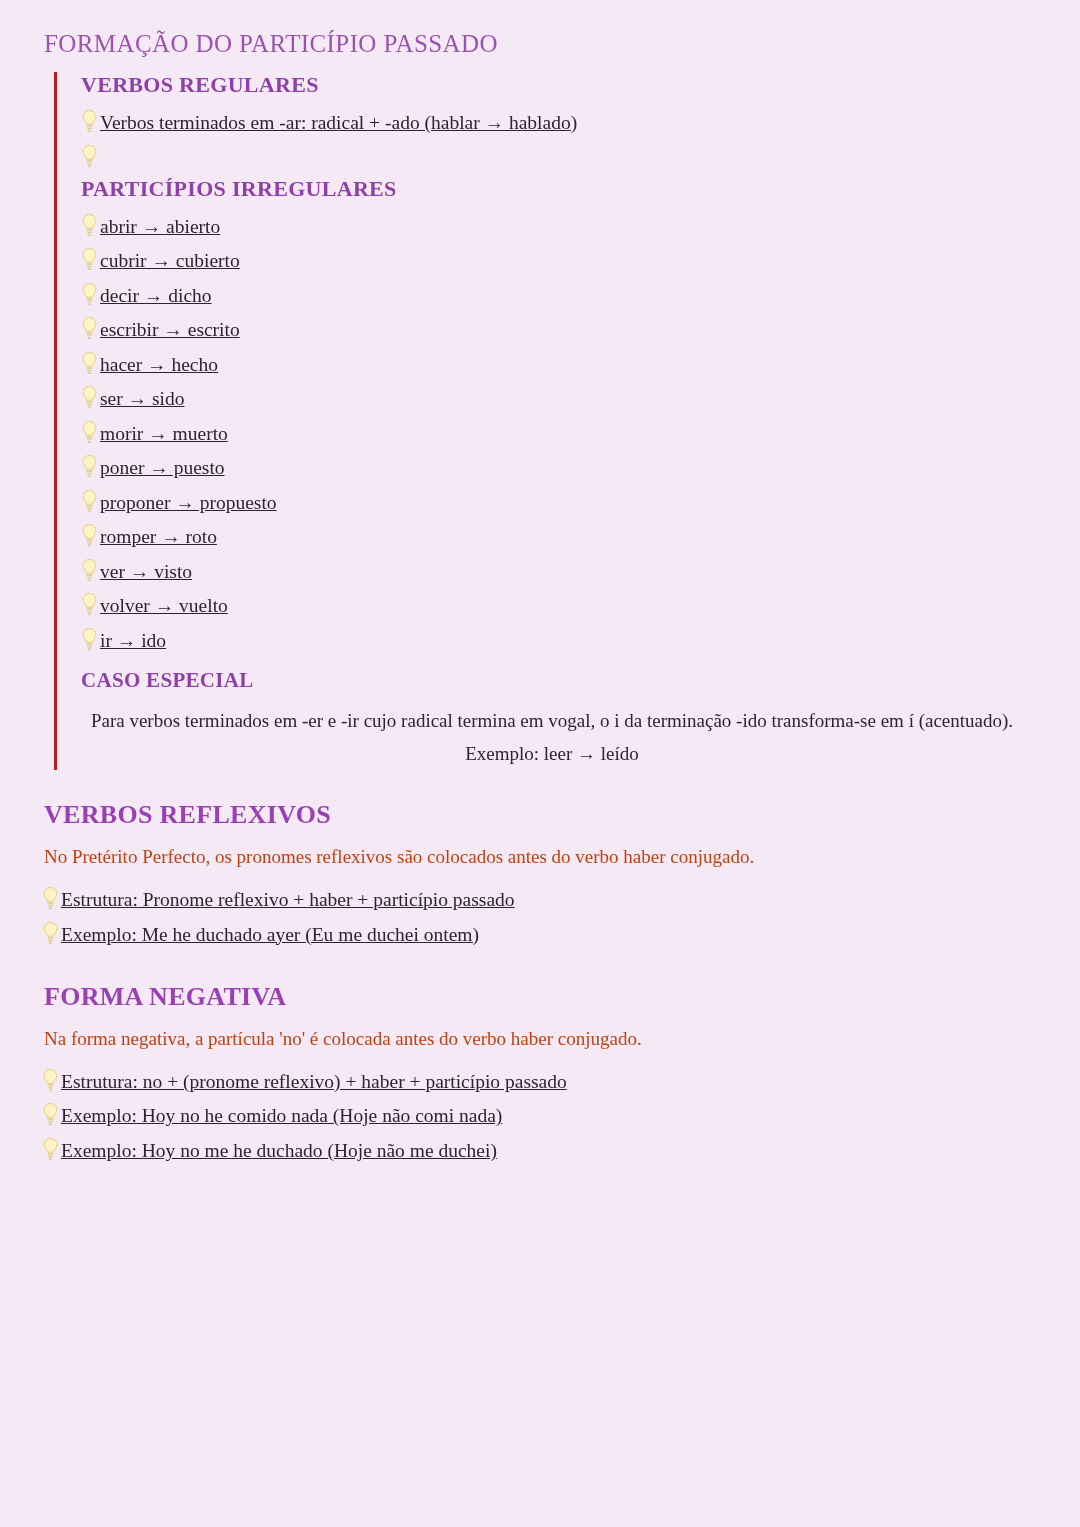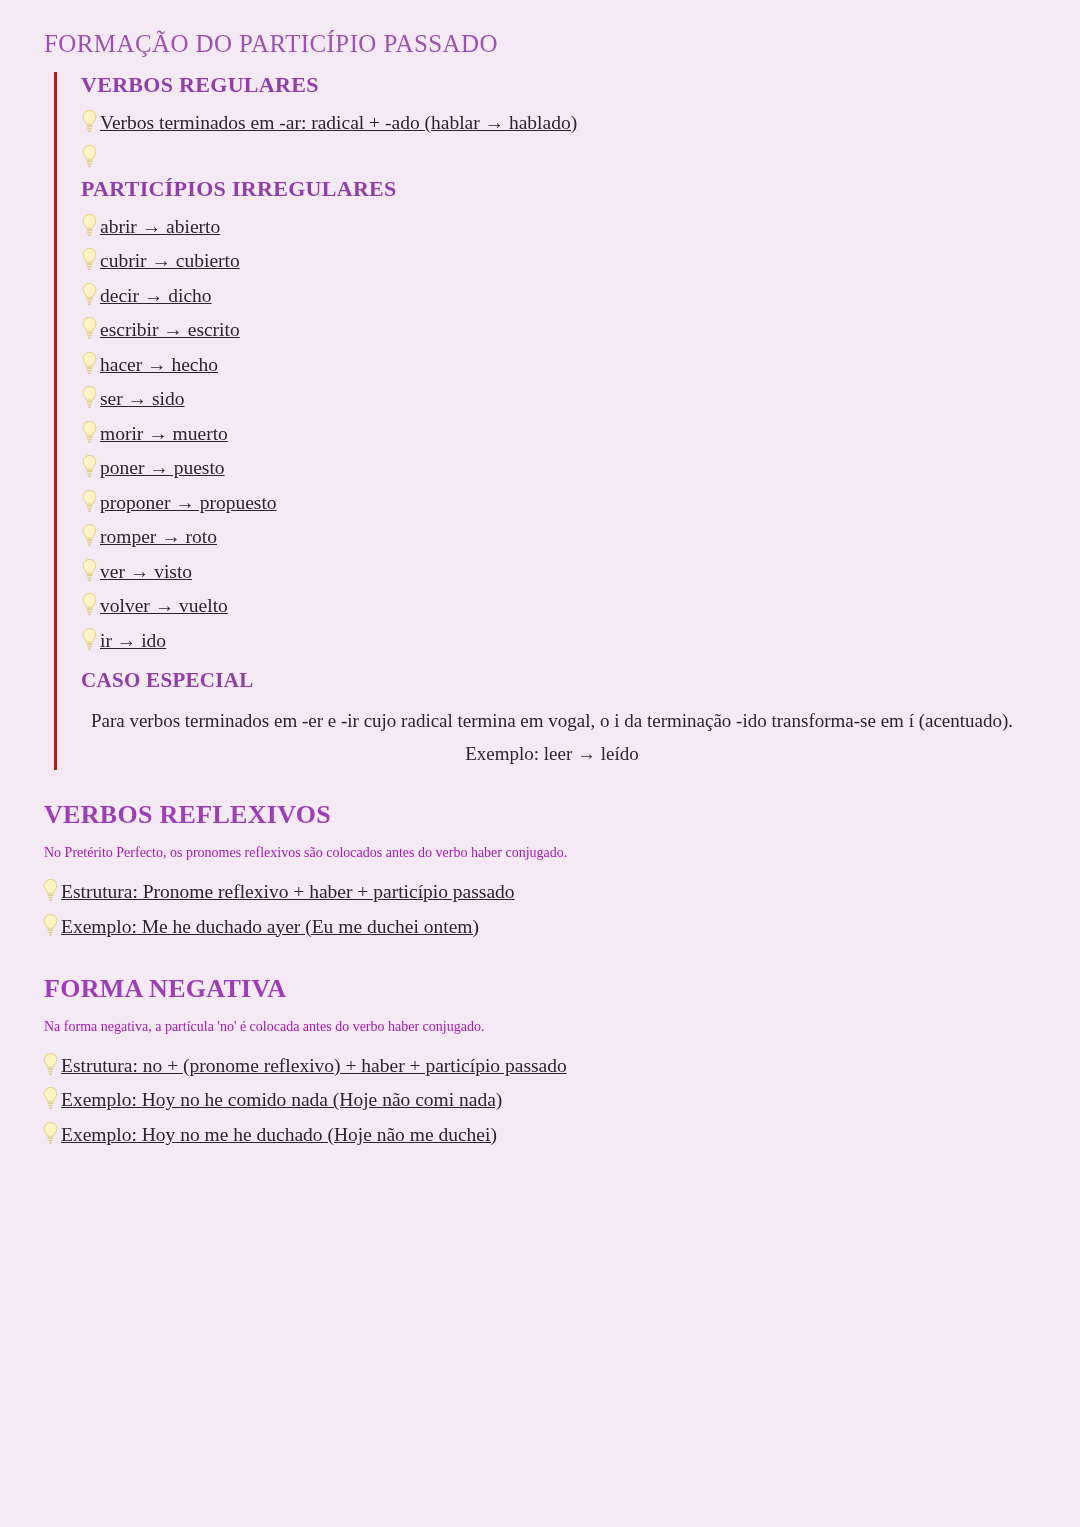--- a/index.html
+++ b/index.html
@@ -76,24 +76,24 @@
     width: 17px;
     height: 25px;
     position: relative;
     top: 3px;
   }
   .bulb svg { display: block; }
 
   .li-text { display: block; }
 
   .para {
-    font-size: 14px;
+    font-size: 19px;
     line-height: 1.62;
     margin: 4px 0 10px 2px;
-    color: #a21caf;
+    color: #c2410c;
   }
 
   .special-body {
     font-size: 19px;
     line-height: 1.72;
     margin: 12px 0 8px 6px;
     max-width: 930px;
     text-align: center;
   }
   .special-body p { margin: 0; }

